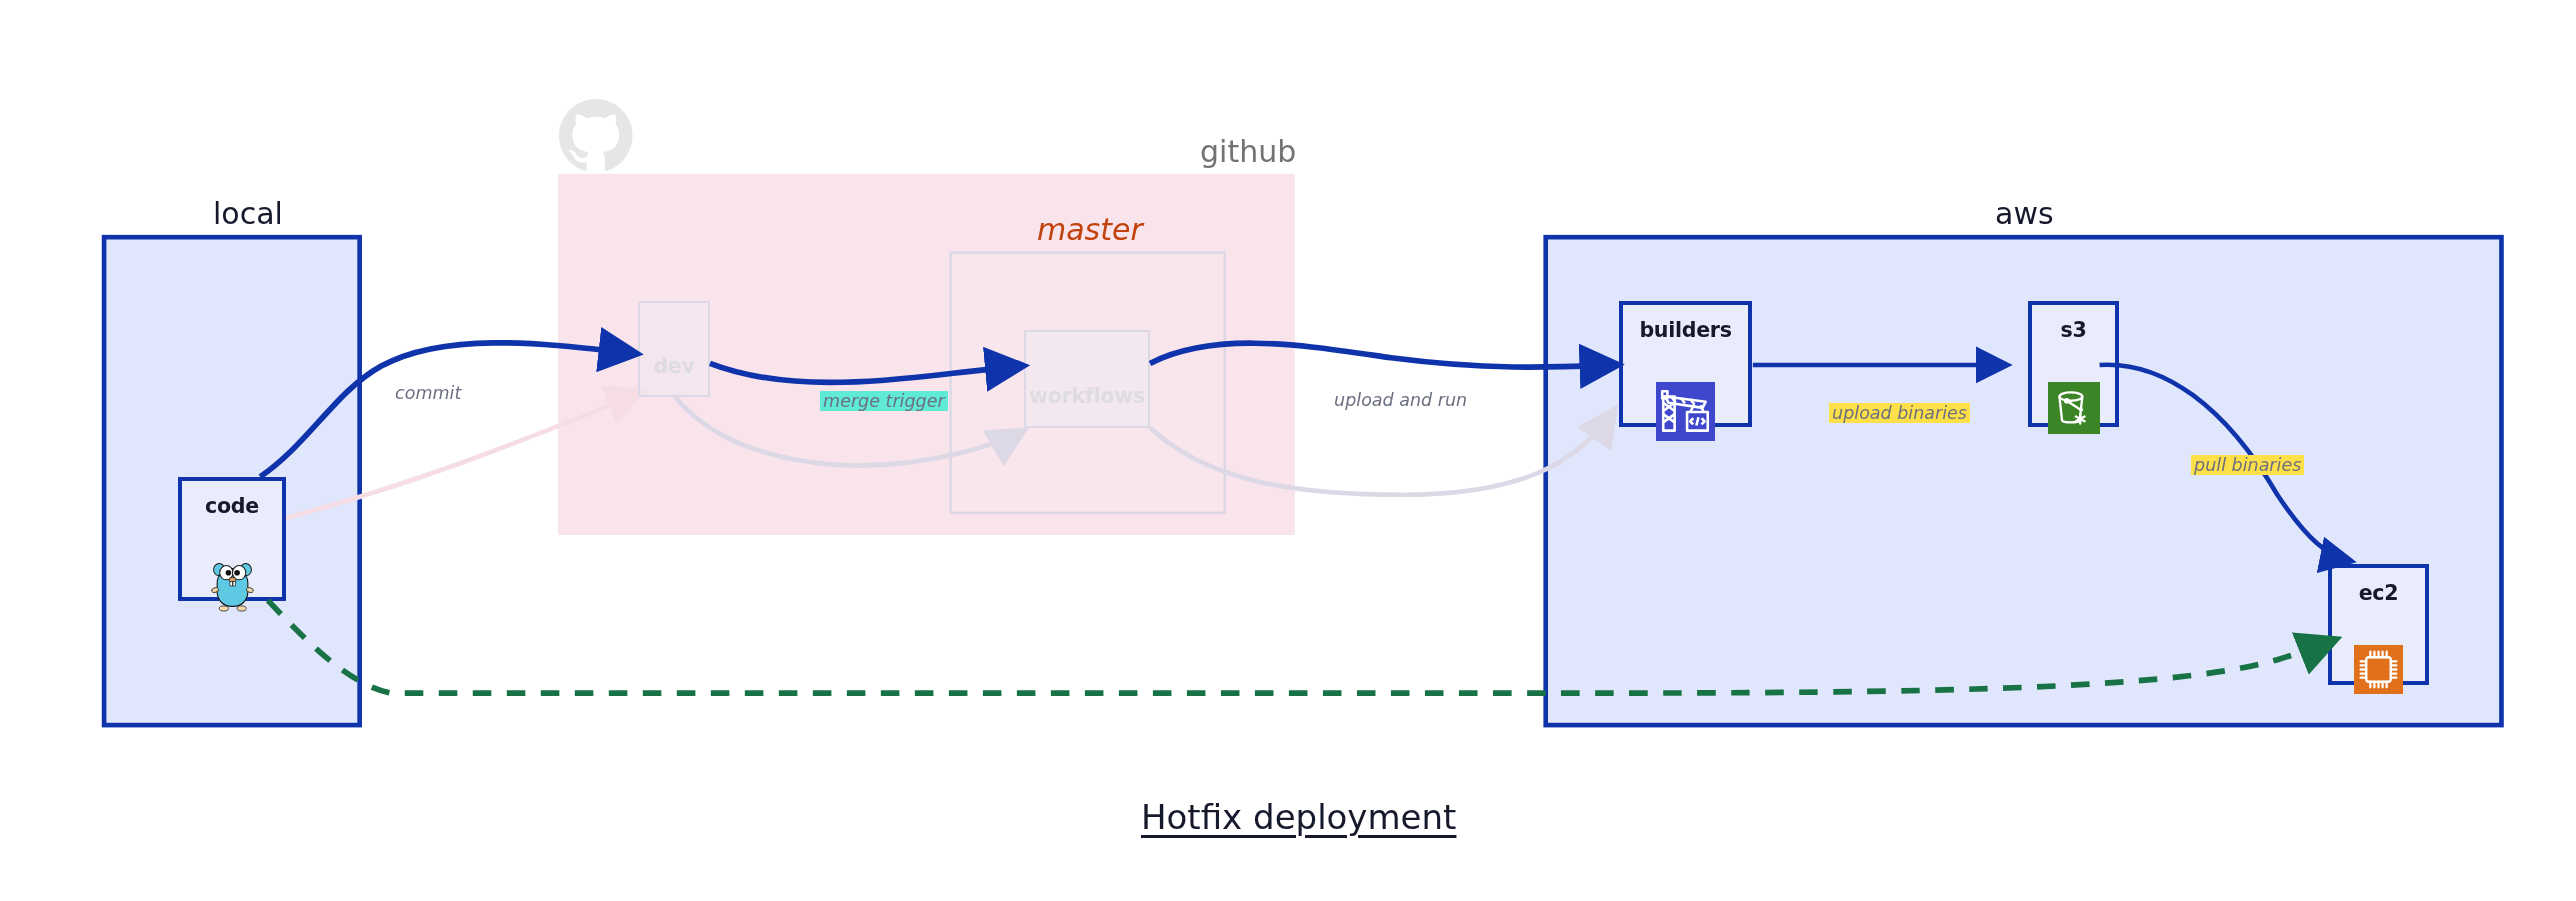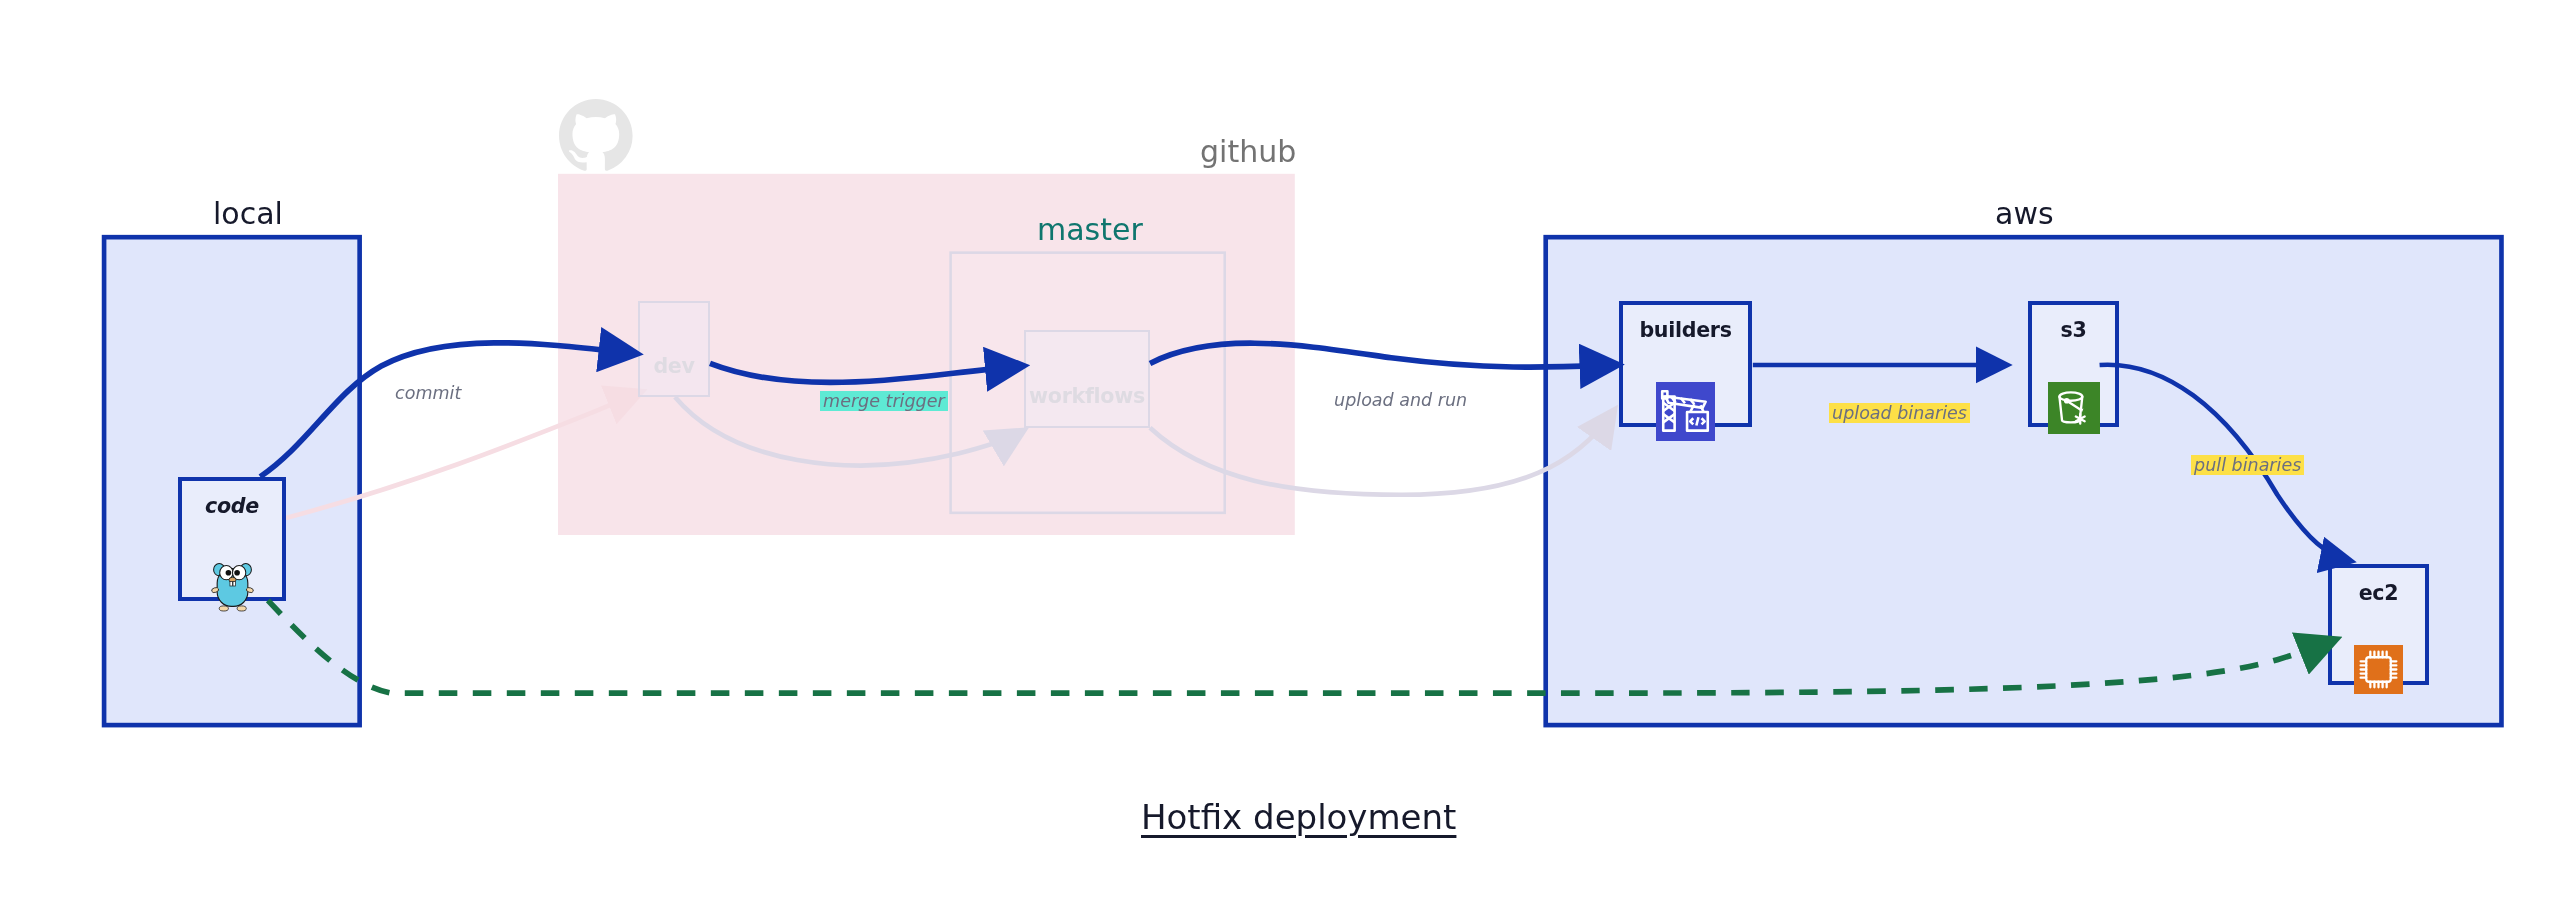--- a/index.html
+++ b/index.html
@@ -2,21 +2,21 @@
 <html style="font-size:8.2px"><head>
 <meta charset="utf-8">
 <style>
   html,body{margin:0;padding:0;background:#ffffff;}
   body{width:2604px;height:902px;position:relative;overflow:hidden;
        font-family:"DejaVu Sans","Liberation Sans",sans-serif;}
   #stage{position:absolute;inset:0;width:2604px;height:902px;}
   svg.layer{position:absolute;left:0;top:0;width:2604px;height:902px;overflow:visible;}
   .grp-label{position:absolute;font-size:30px;color:#16192b;white-space:nowrap;}
   .grp-label.faded{color:#737373;}
-  .grp-label.faded2{color:#0f766e;}
+  .grp-label.faded2{color:#c2410c;font-style:italic;}
   .node{position:absolute;box-sizing:border-box;display:flex;flex-direction:column;
         align-items:center;}
   .node-solid{background:#e9edfb;border:4.6px solid #0f33ab;gap:28px;}
   .node-faint{background:rgba(233,237,251,0.28);border:2.6px solid #dcd8e6;}
   .node-title{font-size:20.6px;font-weight:bold;color:#16192b;margin-top:13.4px;
               letter-spacing:-0.3px;}
   .node-title.faint{color:#dedbe2;}
   .node-ico{margin-top:11.3px;}
   .title-main{position:absolute;font-size:34px;color:#16192b;white-space:nowrap;
               text-decoration:underline;text-underline-offset:6.2px;
@@ -69,21 +69,21 @@
       </marker>
     </defs>
 
     <path d="M555 1005 C 800 940, 1000 860, 1150 800 C 1210 776, 1230 766, 1240 762" fill="none" stroke="#f6dde3" stroke-width="9" marker-end="url(#ah-pink)"></path>
 
     <path d="M1310 770 C 1420 900, 1650 930, 1860 880 C 1930 862, 1965 848, 1982 838" fill="none" stroke="#dcd8e6" stroke-width="9" marker-end="url(#ah-lav)"></path>
 
     <path d="M2232 830 C 2340 930, 2500 960, 2720 960 C 2950 960, 3060 900, 3130 800" fill="none" stroke="#dcd8e6" stroke-width="9" marker-end="url(#ah-lav)"></path>
   </svg>
 
-  <div class="node node-solid" style="left:178px;top:477px;width:108px;height:124px;font-style:italic;">
+  <div class="node node-solid" style="left:178px;top:477px;width:108px;height:124px;">
     <div class="node-title">code</div>
     <div class="node-ico">
       <svg width="47" height="57" viewBox="0 0 92 110">
 
         <ellipse cx="20" cy="22" rx="11" ry="12" fill="#5dc9e2" stroke="#1b1b1b" stroke-width="2"></ellipse>
         <ellipse cx="72" cy="22" rx="11" ry="12" fill="#5dc9e2" stroke="#1b1b1b" stroke-width="2"></ellipse>
 
         <rect x="16" y="20" width="60" height="74" rx="28" fill="#5dc9e2" stroke="#1b1b1b" stroke-width="2.2"></rect>
 
         <ellipse cx="34" cy="28" rx="13" ry="14" fill="#ffffff" stroke="#1b1b1b" stroke-width="2"></ellipse>

